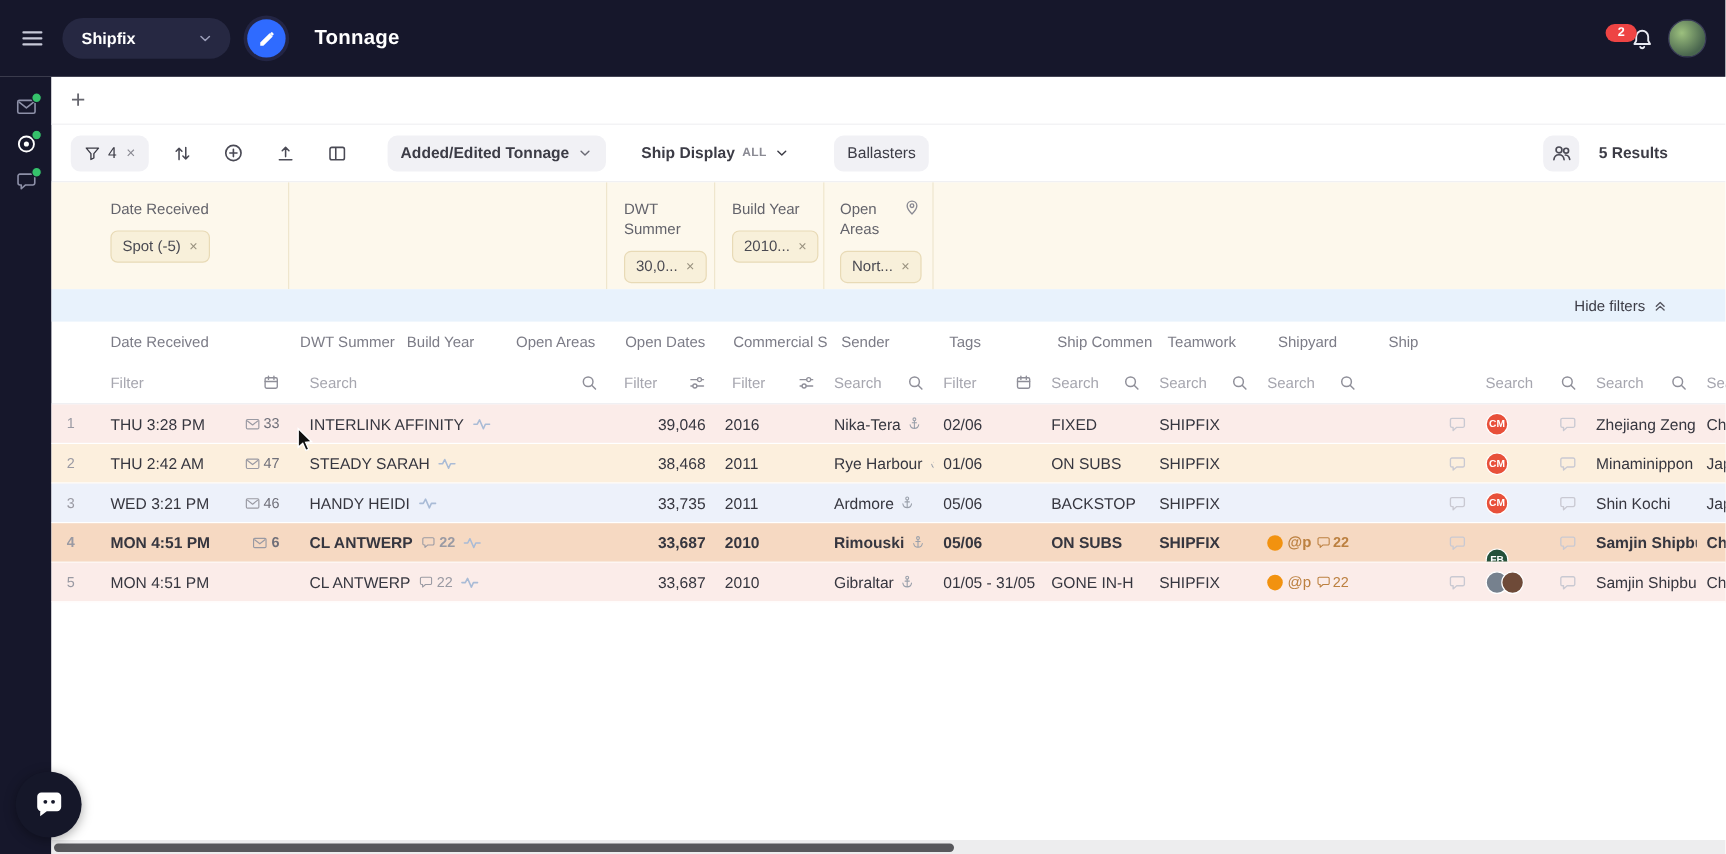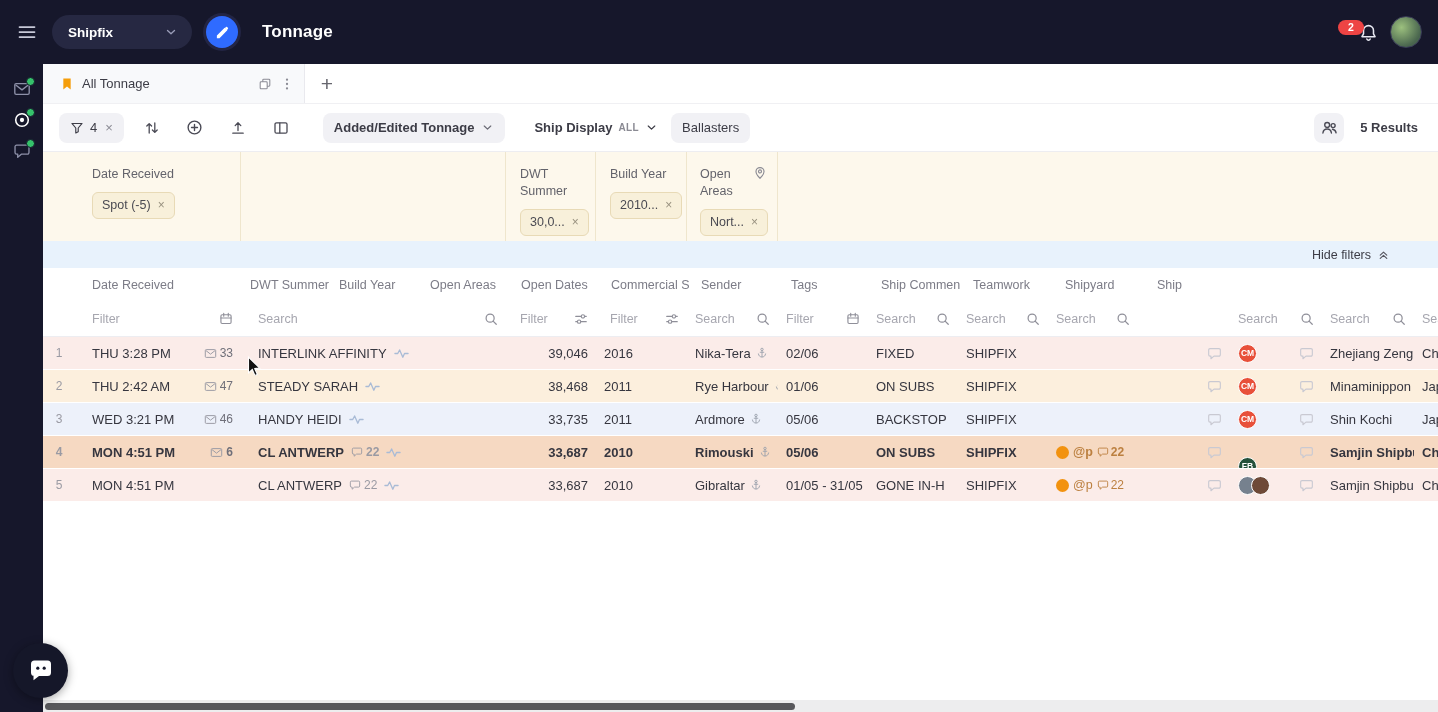--- a/index.html
+++ b/index.html
@@ -46,23 +46,23 @@
   .pill{background:#f1f1f5;border-radius:8px;height:30px;display:flex;align-items:center;gap:7px;padding:0 11px;
         font-size:13px;color:#3c3c46;box-sizing:border-box;cursor:pointer}
   .filter-pill{gap:6px}
   .filter-pill .x{color:#8a8a93;font-size:13px;margin-left:2px}
   .iconbtn{width:30px;height:30px;display:flex;align-items:center;justify-content:center;color:#4a4a55;cursor:pointer;border-radius:8px}
   .iconbtn.lightbg{background:#f1f1f5}
   .dd{font-weight:700;margin-left:14px}
   .dd .chev{color:#6a6a74}
   .ship-display{display:flex;align-items:center;gap:6px;font-size:13px;font-weight:700;color:#3c3c46;margin-left:16px;cursor:pointer}
   .ship-display .all{font-size:10px;color:#8a8a93;font-weight:700;letter-spacing:.4px}
-  .ballasters{margin-left:0;font-weight:400}
+  .ballasters{margin-left:24px;font-weight:400}
   .tb-right{margin-left:auto;display:flex;align-items:center;gap:16px}
-  .results{font-size:13px;font-weight:700;color:#3c3c46;margin-right:4px}
+  .results{font-size:13px;font-weight:700;color:#3c3c46;margin-right:32px}
   
   .fpanel{height:89px;background:#fdf8ec;display:flex;box-sizing:border-box}
   .fcell{box-sizing:border-box;padding-top:14px;border-right:1px solid #efe6cd}
   .fcell:last-child{border-right:none}
   .fc1{width:198px;padding-left:49px}
   .fc2{width:265px}
   .fc3{width:90px;padding-left:14px;padding-right:12px}
   .fc4{width:91px;padding-left:14px;padding-right:12px}
   .fc5{width:91px;padding-left:13px;padding-right:26px;position:relative}
   .fc6{flex:1}
@@ -263,32 +263,20 @@
       <svg class="ic" width="18" height="18" viewBox="0 0 16 16">
           <use href="#i-chat"></use>
         </svg>
       <span class="gdot"></span>
     </div>
   </aside>
 
   <main class="main">
 
     <div class="tabstrip">
-      <div class="tab">
-        <svg class="ic bmk" width="14" height="14" viewBox="0 0 16 16">
-            <use href="#i-bookmark"></use>
-          </svg>
-        <span class="lbl">All Tonnage</span>
-        <svg class="ic tic" width="14" height="14" viewBox="0 0 16 16">
-            <use href="#i-copy"></use>
-          </svg>
-        <svg class="ic tic" width="14" height="14" viewBox="0 0 16 16">
-            <use href="#i-kebab"></use>
-          </svg>
-      </div>
       <div class="add-tab">+</div>
     </div>
 
     <div class="toolbar">
       <div class="pill filter-pill">
         <svg class="ic" width="14" height="14" viewBox="0 0 16 16">
             <use href="#i-funnel"></use>
           </svg>
         <span>4</span>
         <span class="x">×</span>

